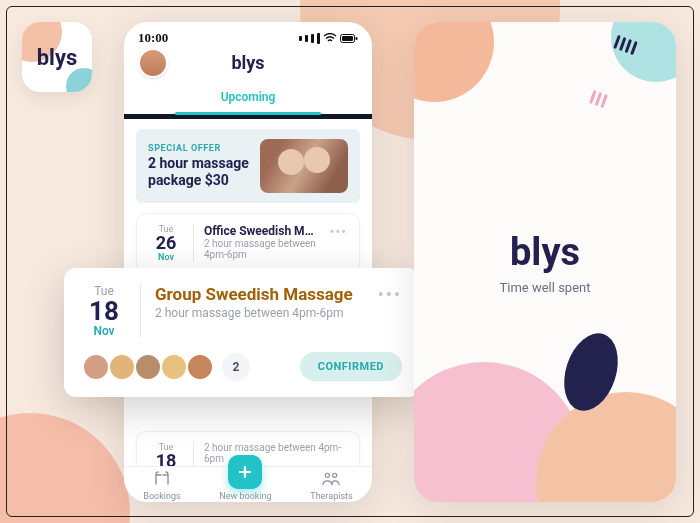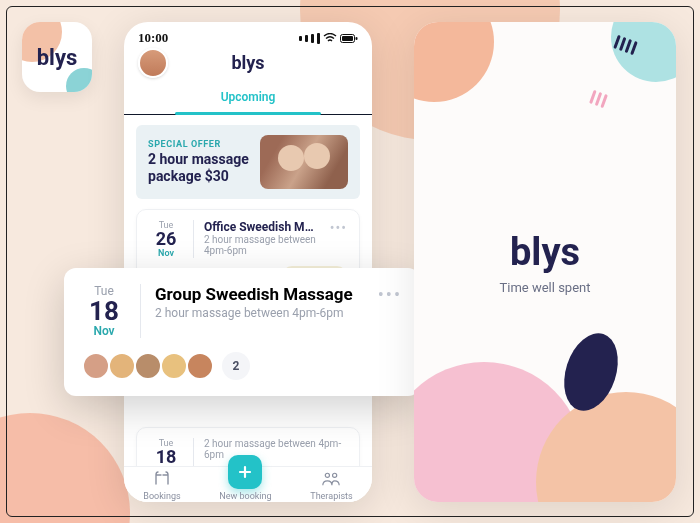--- a/index.html
+++ b/index.html
@@ -46,21 +46,21 @@
   .status-icons { display:flex; gap:3px; align-items:center; }
   .bar { width:3px; background:#111; border-radius:1px; }
   .header { display:flex; align-items:center; justify-content:center; position:relative; padding:4px 14px 8px; }
   .avatar-main {
     position:absolute; left:14px; width:30px; height:30px; border-radius:50%;
     background:linear-gradient(#d79b7a,#c07b5a); border:2px solid #fff;
     box-shadow:0 1px 3px rgba(0,0,0,.15);
   }
   .brand { font-weight:700; font-size:18px; color:#23224f; }
 
-  .tabs { display:flex; border-bottom:1px solid #0f172a; padding:0 10px; }
+  .tabs { display:flex; border-bottom:5px solid #0f172a; padding:0 10px; }
   .tab { flex:1; text-align:center; padding:9px 0 10px; font-size:12px; font-weight:600;
          color:#9aa0ad; cursor:pointer; position:relative; }
   .tab.active { color:#23c2c8; }
   .tab.active::after { content:""; position:absolute; bottom:-1px; left:18%; right:18%;
     height:3px; background:#23c2c8; border-radius:2px; }
 
   .scroll { padding:10px 12px 60px; display:flex; flex-direction:column; gap:10px; }
 
   .offer-card {
     background:#eaf1f4; border-radius:6px; padding:10px 12px; display:flex;
@@ -126,21 +126,21 @@
     position:absolute; left:64px; top:268px; width:356px; background:#fff;
     border-radius:12px; box-shadow:0 12px 40px rgba(0,0,0,.18); padding:16px 18px;
     display:flex; flex-direction:column; gap:14px;
   }
   .float-row1 { display:flex; gap:14px; }
   .f-date { width:44px; text-align:center; }
   .f-dow { font-size:12px; color:#9aa0ad; }
   .f-num { font-size:26px; font-weight:700; color:#23224f; line-height:1; }
   .f-mon { font-size:12px; color:#2aa8ad; font-weight:600; }
   .f-vline { width:1px; align-self:stretch; background:#e5e8ee; }
-  .f-title { font-size:17px; font-weight:700; color:#000000; }
+  .f-title { font-size:17px; font-weight:700; color:#a16207; }
   .f-sub { font-size:12px; color:#9aa0ad; margin-top:2px; }
   .f-dots { color:#c1c6d1; font-size:18px; letter-spacing:2px; cursor:pointer; }
   .f-row2 { display:flex; align-items:center; gap:4px; }
   .av { width:28px; height:28px; border-radius:50%; border:2px solid #fff; margin-left:-6px;}
   .av:first-child { margin-left:0; }
   .more-count { width:28px; height:28px; border-radius:50%; background:#f4f5f8; color:#4a4f63;
     display:flex; align-items:center; justify-content:center; font-size:12px; font-weight:700;
     margin-left:4px; }
   .f-badge { margin-left:auto; font-size:11px; font-weight:700; letter-spacing:.5px;
     padding:8px 18px; border-radius:18px; }
@@ -314,20 +314,21 @@
     </div>
     <div class="f-dots">•••</div>
   </div>
   <div class="f-row2">
     <div class="av av-c1"></div>
     <div class="av av-c2"></div>
     <div class="av av-c3"></div>
     <div class="av av-c4"></div>
     <div class="av av-c5"></div>
     <div class="more-count">2</div>
+    <div class="f-badge confirmed">CONFIRMED</div>
   </div>
 </div>
 
 <div class="splash">
   <div class="s-shape s1"></div>
   <div class="s-shape s2"></div>
   <div class="s-shape s3"></div>
   <div class="s-shape s4"></div>
   <div class="s-shape s5"></div>
   <div class="comet a">

